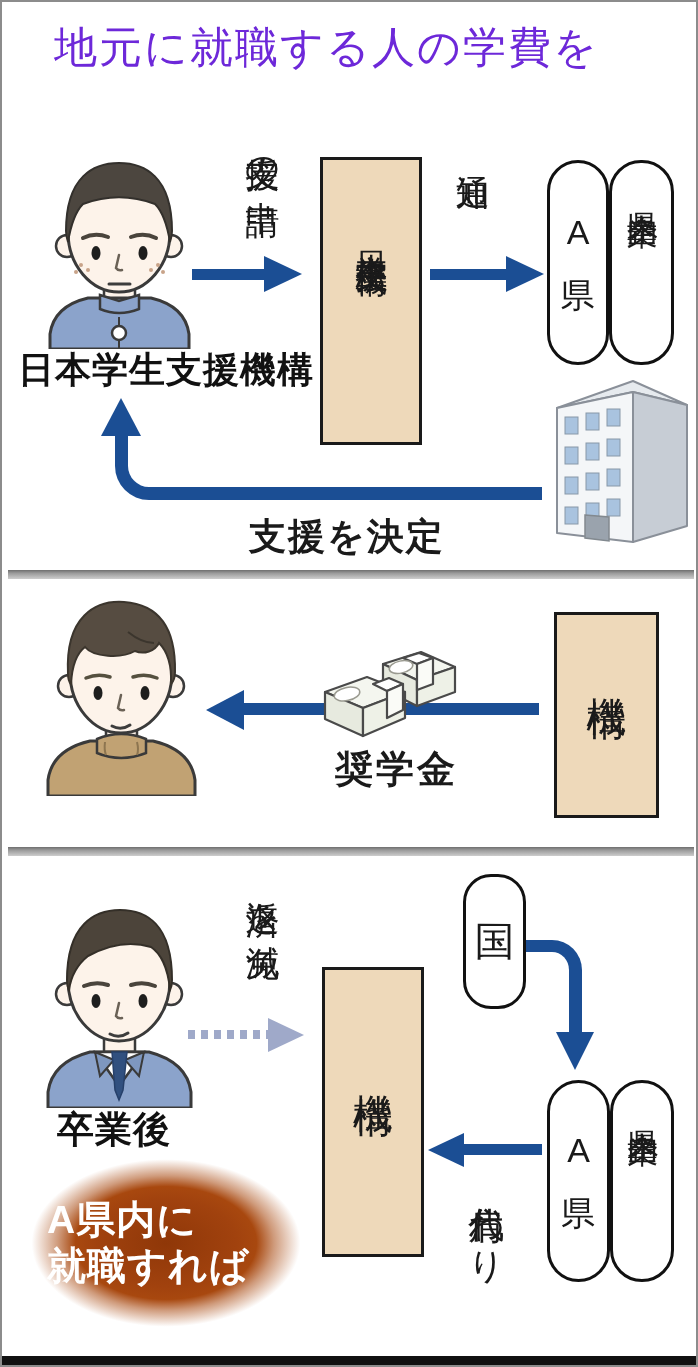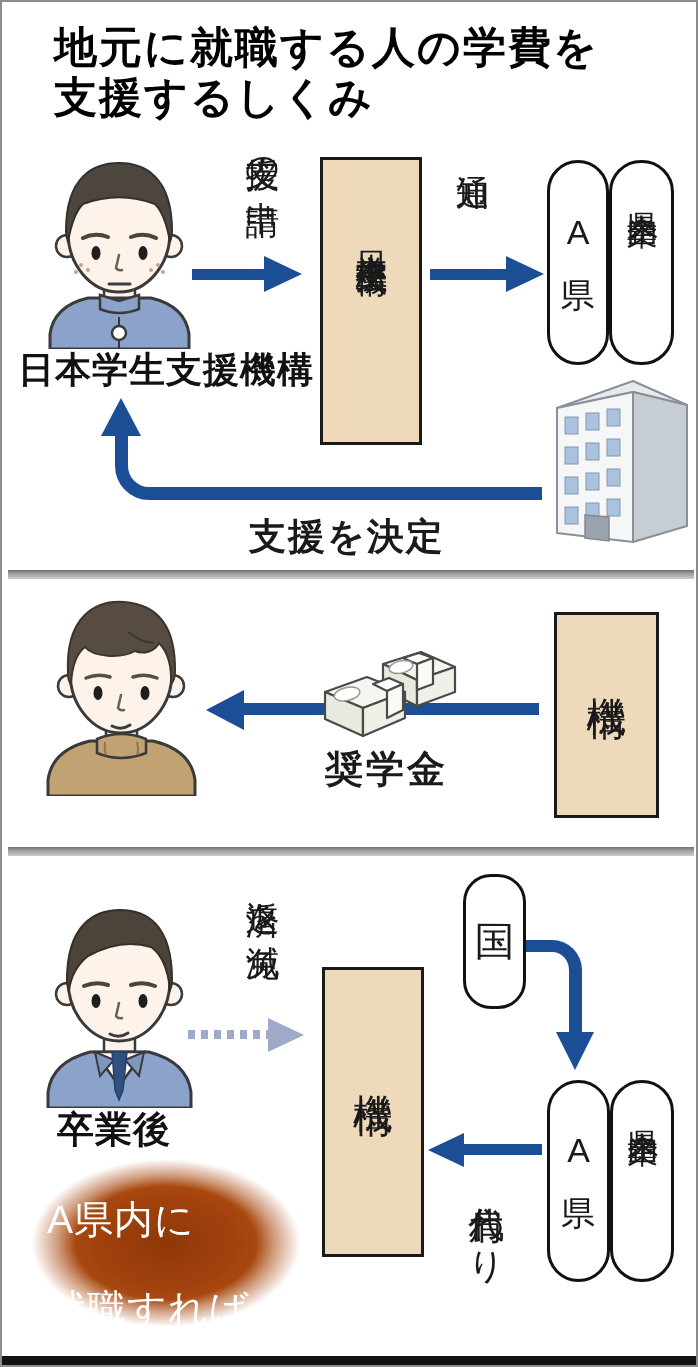--- a/index.html
+++ b/index.html
@@ -3,51 +3,50 @@
 <meta charset="utf-8">
 <style>
   html,body{margin:0;padding:0;background:#e9e9e9;}
   #canvas{
     position:relative;width:698px;height:1367px;margin:0 auto;
     background:#ffffff;border:2px solid #8c8c8c;box-sizing:border-box;
     overflow:hidden;color:#1a1a1a;
     font-family:"Liberation Sans","DejaVu Sans",sans-serif;
   }
   .abs{position:absolute;}
-  .title{font-size:43px;font-weight:bold;letter-spacing:2px;line-height:50px;color:#000000;}
+  .title{font-size:43px;font-weight:normal;letter-spacing:2px;line-height:50px;color:#6d28d9;}
   .seclabel{font-weight:bold;font-size:36px;letter-spacing:1px;color:#111;white-space:nowrap;}
   .flowlabel{font-size:36px;letter-spacing:2px;font-weight:700;white-space:nowrap;}
   .vtext{writing-mode:vertical-rl;text-orientation:upright;letter-spacing:2px;line-height:1.12;font-weight:500;}
   .box{background:#eed9ba;border:3px solid #1a1a1a;display:flex;align-items:center;justify-content:center;box-sizing:border-box;}
   .capsule{background:#ffffff;border:3px solid #111;border-radius:32px;display:flex;align-items:center;justify-content:center;box-sizing:border-box;}
   .shaft{background:#1b4e94;}
   .head-r{width:0;height:0;border-top:18px solid transparent;border-bottom:18px solid transparent;border-left:38px solid #1b4e94;}
   .head-l{width:0;height:0;border-top:19px solid transparent;border-bottom:19px solid transparent;border-right:38px solid #1b4e94;}
   .head-u{width:0;height:0;border-left:20px solid transparent;border-right:20px solid transparent;border-bottom:38px solid #1b4e94;}
   .head-d{width:0;height:0;border-left:19px solid transparent;border-right:19px solid transparent;border-top:38px solid #1b4e94;}
   .elbow-bl{border-left:13px solid #1b4e94;border-bottom:13px solid #1b4e94;border-bottom-left-radius:34px;box-sizing:border-box;}
   .elbow-tr{border-top:12px solid #1b4e94;border-right:13px solid #1b4e94;border-top-right-radius:30px;box-sizing:border-box;}
   .divider{background:linear-gradient(180deg,#6e6e6e 0%,#9a9a9a 35%,#cdcdcd 100%);height:9px;}
   .dashline{height:9px;background:repeating-linear-gradient(90deg,#9fa9c9 0 7px,rgba(0,0,0,0) 7px 13px);}
   .dashhead{width:0;height:0;border-top:17px solid transparent;border-bottom:17px solid transparent;border-left:36px solid #9fa9c9;}
   .blob{
     background:radial-gradient(closest-side,#8f3708 0%,#a1420e 48%,#a8480f 62%,rgba(168,72,15,0.55) 74%,rgba(190,100,40,0) 92%);
     display:flex;flex-direction:column;justify-content:center;padding-left:27px;box-sizing:border-box;
   }
-  .blob div{color:#ffffff;font-weight:normal;font-size:39px;line-height:46px;letter-spacing:1px;white-space:nowrap;margin-top:43px;}
+  .blob div{color:#ffffff;font-weight:bold;font-size:39px;line-height:46px;letter-spacing:1px;white-space:nowrap;}
   .bottombar{background:#111111;height:9px;left:0;right:0;bottom:0;}
 </style>
 </head>
 <body>
 
 <div id="canvas">
 
   <div class="abs title" style="left:52px;top:20px;">
     <div>地元に就職する人の学費を</div>
-    <div>支援するしくみ</div>
   </div>
 
   <svg class="abs" style="left:30px;top:152px;" width="175" height="195" viewBox="0 0 175 195">
     <circle cx="35" cy="92" r="11" fill="#fdf3ea" stroke="#3a3a3a" stroke-width="2.5"></circle>
     <circle cx="139" cy="92" r="11" fill="#fdf3ea" stroke="#3a3a3a" stroke-width="2.5"></circle>
     <rect x="72" y="120" width="31" height="26" fill="#fdf3ea" stroke="#3a3a3a" stroke-width="2.5"></rect>
     <ellipse cx="87" cy="78" rx="51" ry="60" fill="#fdf3ea" stroke="#3a3a3a" stroke-width="3"></ellipse>
     <path d="M34,77 C34,22 62,9 87,9 C112,9 140,22 140,77 C140,81 139,85 138,88 C135,70 129,56 123,50 C99,41 75,41 51,50 C45,56 39,70 36,88 C35,85 34,81 34,77 Z" fill="#4c463f" stroke="#33302c" stroke-width="2"></path>
     <path d="M51,84 Q63,78 76,83" fill="none" stroke="#4a443c" stroke-width="4" stroke-linecap="round"></path>
     <path d="M99,83 Q112,78 124,84" fill="none" stroke="#4a443c" stroke-width="4" stroke-linecap="round"></path>
@@ -151,21 +150,21 @@
       <polygon points="10,50 52,35 90,50 48,66" fill="#f4f6ef"></polygon>
       <polygon points="10,50 48,66 48,94 10,77" fill="#e7eadf"></polygon>
       <polygon points="48,66 90,50 90,76 48,94" fill="#eef1e7"></polygon>
       <polygon points="58,42 74,36 88,42 72,49" fill="#ffffff"></polygon>
       <polygon points="72,49 88,42 88,68 72,76" fill="#fafbf7"></polygon>
     </g>
     <ellipse cx="86" cy="25" rx="12" ry="6" fill="#ffffff" stroke="#9a9a90" stroke-width="1.5" transform="rotate(-12 86 25)"></ellipse>
     <ellipse cx="32" cy="52" rx="13" ry="6.5" fill="#ffffff" stroke="#9a9a90" stroke-width="1.5" transform="rotate(-12 32 52)"></ellipse>
   </svg>
 
-  <div class="abs flowlabel" style="left:323px;top:742px;font-size:38px;letter-spacing:3px;text-align:right;">奨学金</div>
+  <div class="abs flowlabel" style="left:333px;top:742px;font-size:38px;letter-spacing:3px;text-align:right;">奨学金</div>
 
   <div class="abs box" style="left:552px;top:610px;width:105px;height:206px;">
     <span class="vtext" style="height:100px;font-size:40px;letter-spacing:4px;">機構</span>
   </div>
 
   <div class="abs divider" style="left:6px;top:845px;width:686px;"></div>
 
   <svg class="abs" style="left:30px;top:898px;" width="175" height="208" viewBox="0 0 175 208">
     <circle cx="35" cy="94" r="11" fill="#fdf3ea" stroke="#3a3a3a" stroke-width="2.5"></circle>
     <circle cx="139" cy="94" r="11" fill="#fdf3ea" stroke="#3a3a3a" stroke-width="2.5"></circle>

